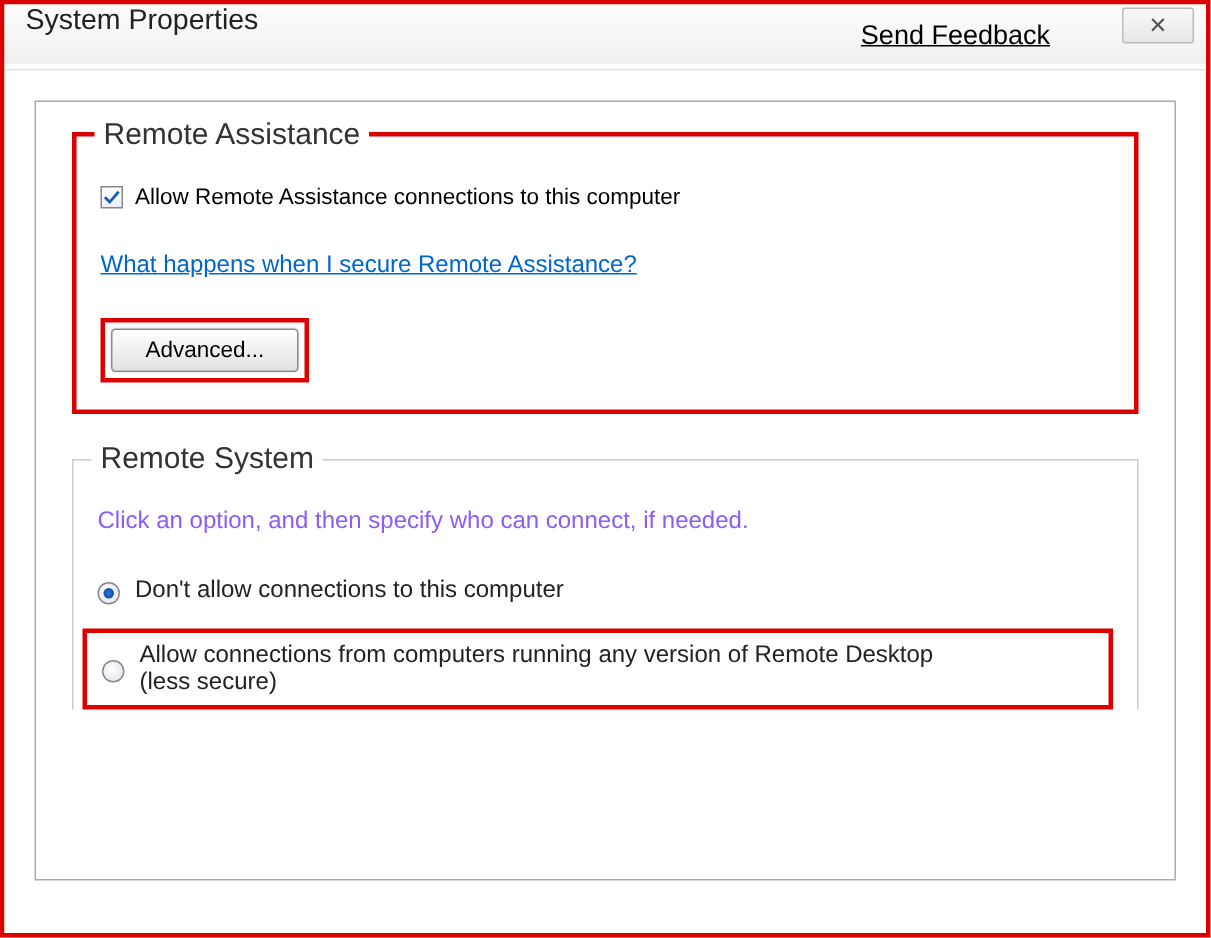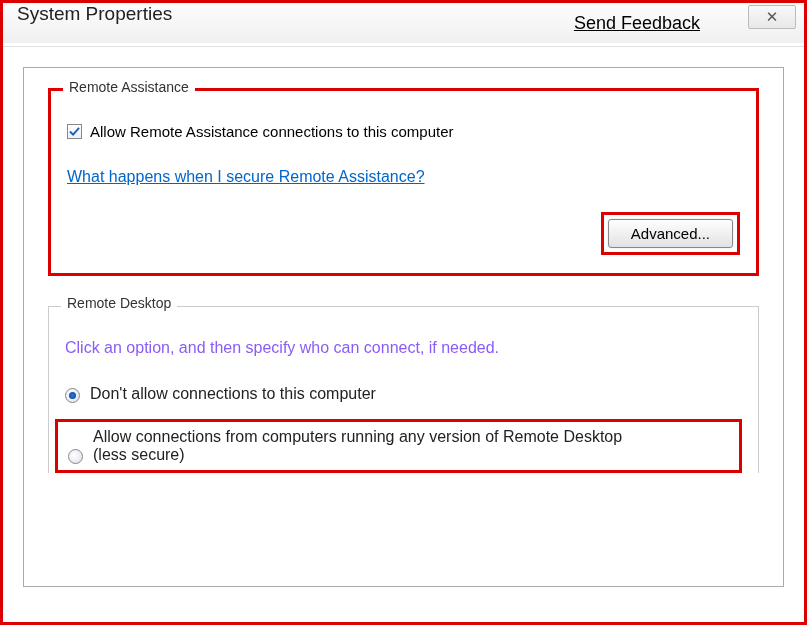--- a/index.html
+++ b/index.html
@@ -106,21 +106,21 @@
     }
     .fieldset.highlight {
       border: 3px solid #d00;
     }
     .legend {
       position: absolute;
       top: -12px;
       left: 12px;
       background: #fff;
       padding: 0 6px;
-      font-size: 14px;
+      font-size: 20px;
       color: #333;
     }
     .checkbox-row {
       display: flex;
       align-items: center;
       margin: 14px 0 28px 0;
     }
     .checkbox {
       width: 15px;
       height: 15px;
@@ -134,21 +134,21 @@
     }
     .checkbox svg { width: 11px; height: 11px; }
     .link {
       color: #0066cc;
       text-decoration: underline;
       cursor: pointer;
       font-size: 16px;
     }
     .adv-row {
       display: flex;
-      justify-content: flex-end;
+      justify-content: flex-start;
       margin-top: 26px;
     }
     .adv-highlight {
       border: 3px solid #d00;
       padding: 4px;
     }
     .button {
       border: 1px solid #888;
       background: linear-gradient(to bottom, #fefefe, #e2e2e2);
       padding: 5px 22px;
@@ -163,21 +163,21 @@
       padding: 18px 16px 0 16px;
       position: relative;
     }
     .instr {
       margin: 14px 0 28px 0;
       font-size: 16px;
       color: #8b5cf6;
     }
     .radio-row {
       display: flex;
-      align-items: flex-end;
+      align-items: center;
       margin: 16px 0;
     }
     .radio {
       width: 15px;
       height: 15px;
       border: 1px solid #888;
       border-radius: 50%;
       background: radial-gradient(circle at 40% 40%, #fff, #dde);
       display: inline-flex;
       align-items: center;
@@ -235,21 +235,21 @@
           <a class="link">What happens when I secure Remote Assistance?</a>
 
           <div class="adv-row">
             <div class="adv-highlight">
               <button class="button">Advanced...</button>
             </div>
           </div>
         </div>
 
         <div class="fieldset2">
-          <div class="legend">Remote Desktop</div>
+          <div class="legend">Remote System</div>
 
           <div class="instr">Click an option, and then specify who can connect, if needed.</div>
 
           <div class="radio-row">
             <span class="radio checked"></span>
             <span class="radio-label">Don't allow connections to this computer</span>
           </div>
 
           <div class="radio-row radio-highlight">
             <span class="radio"></span>

